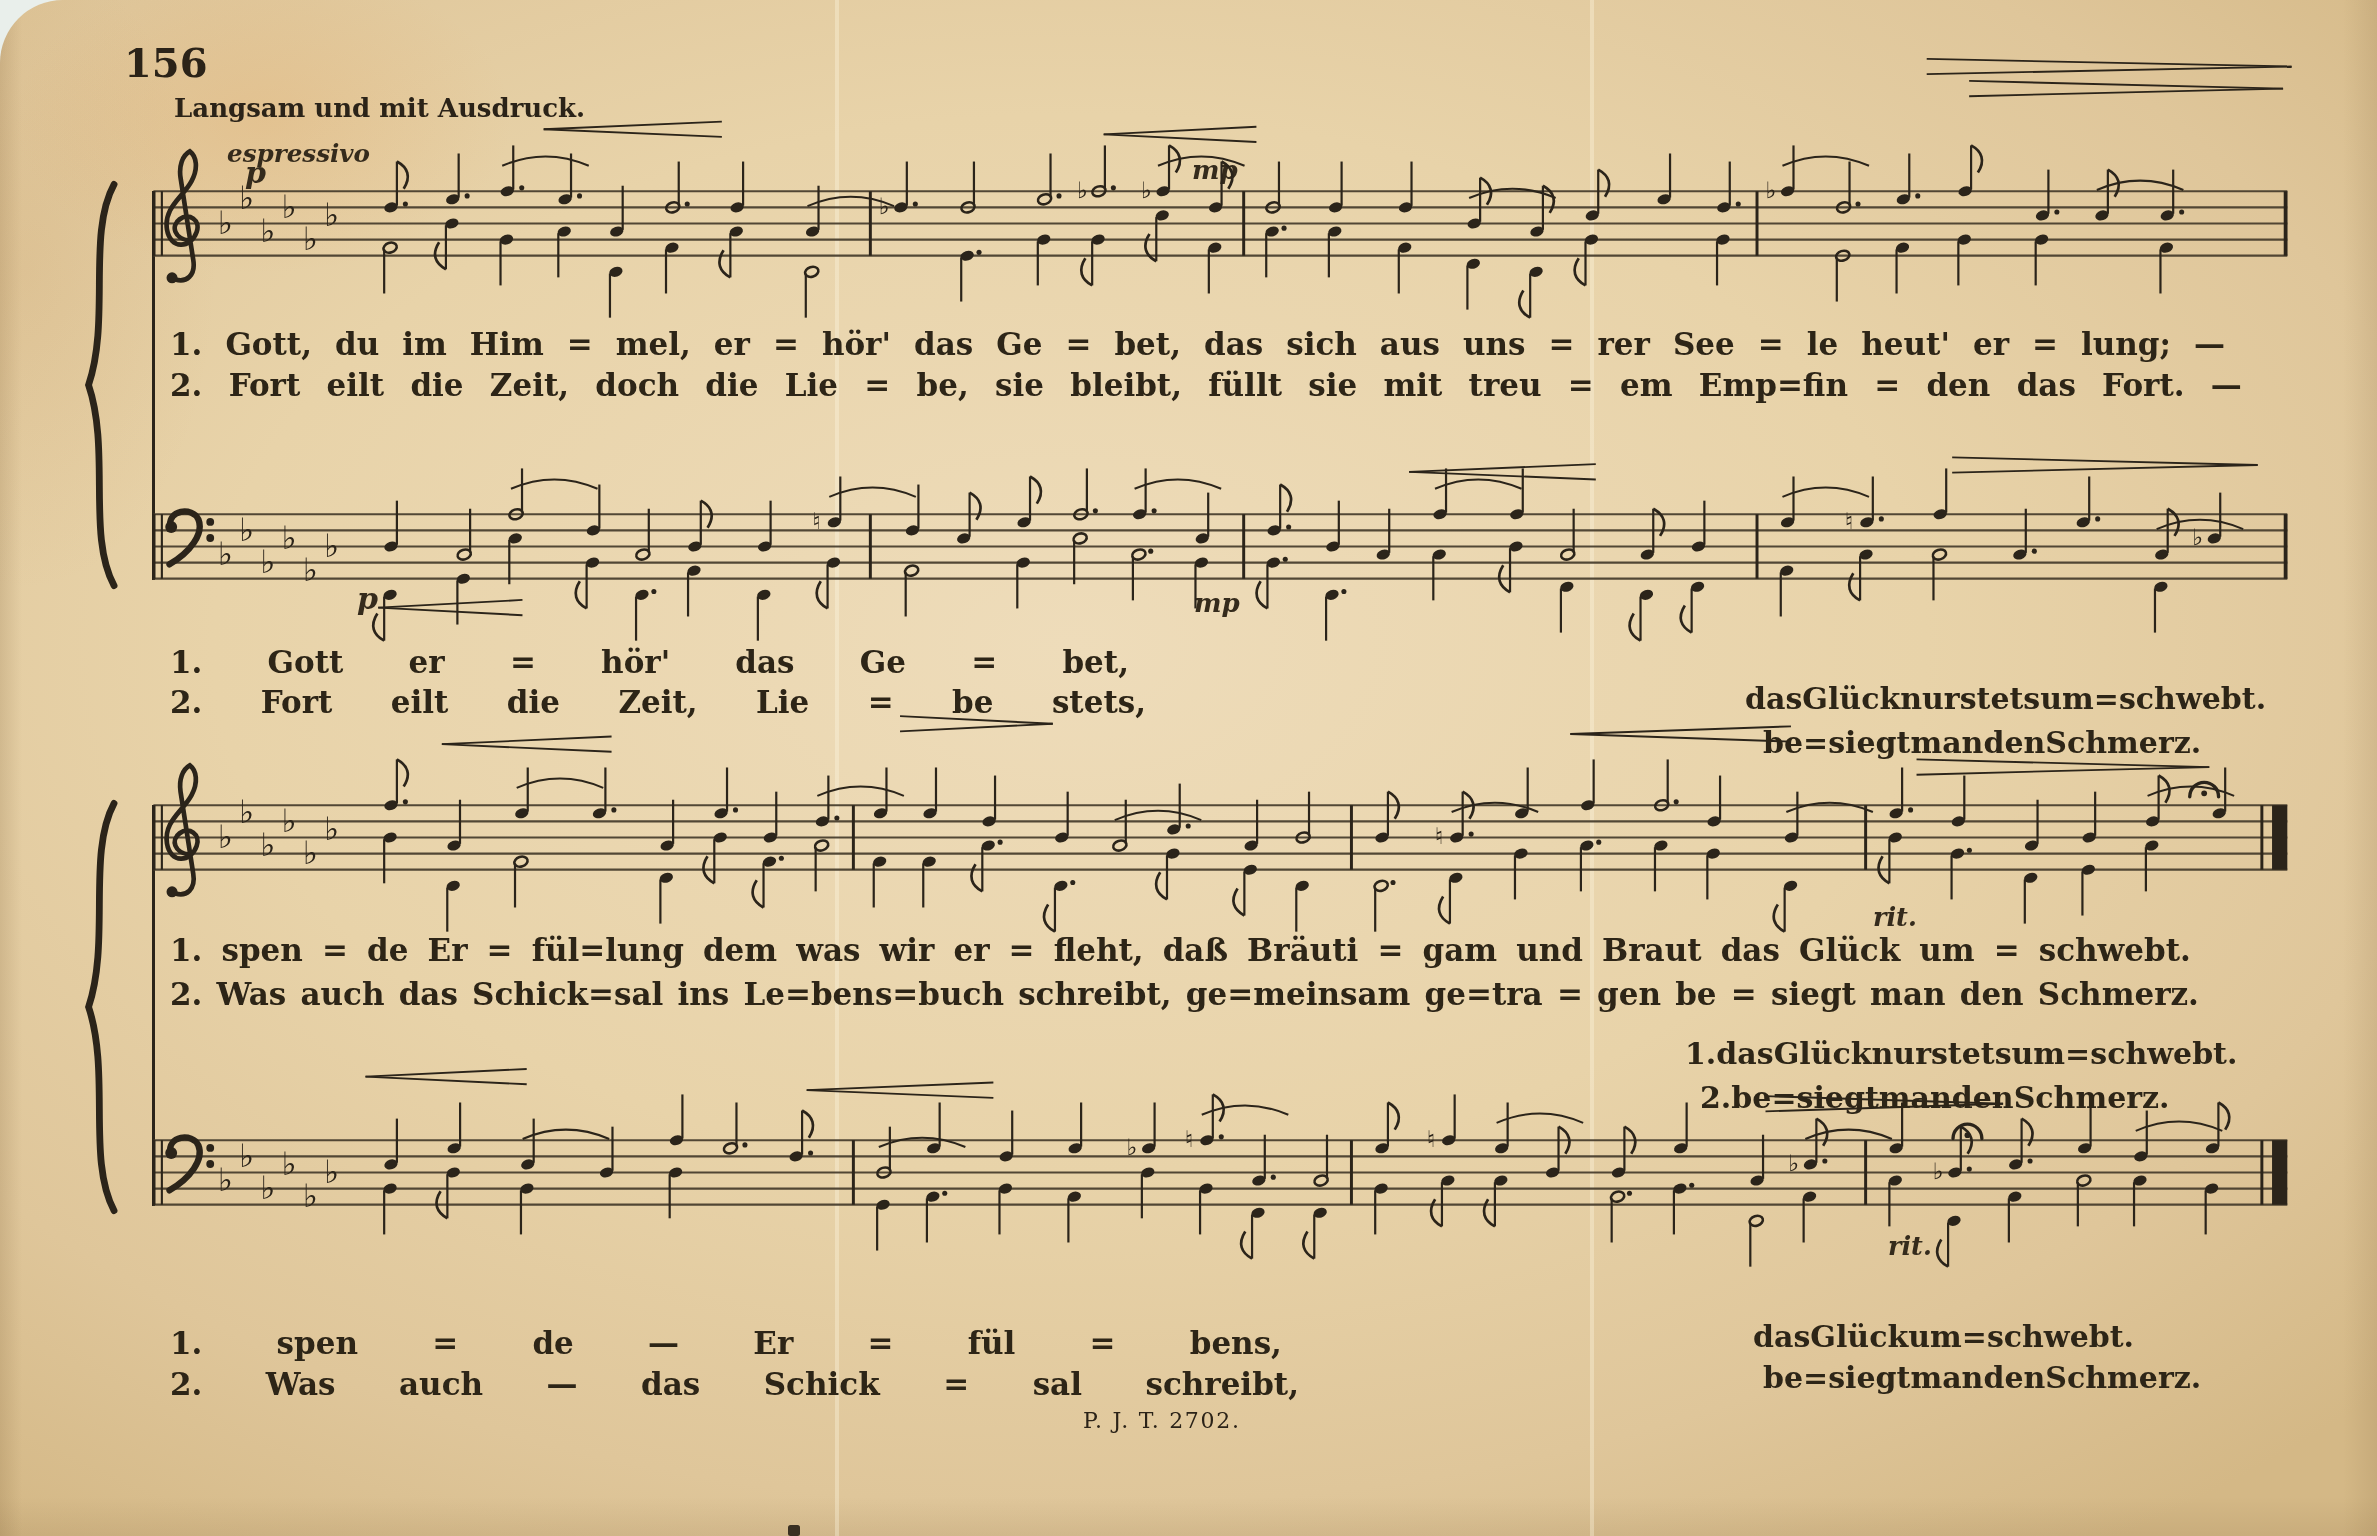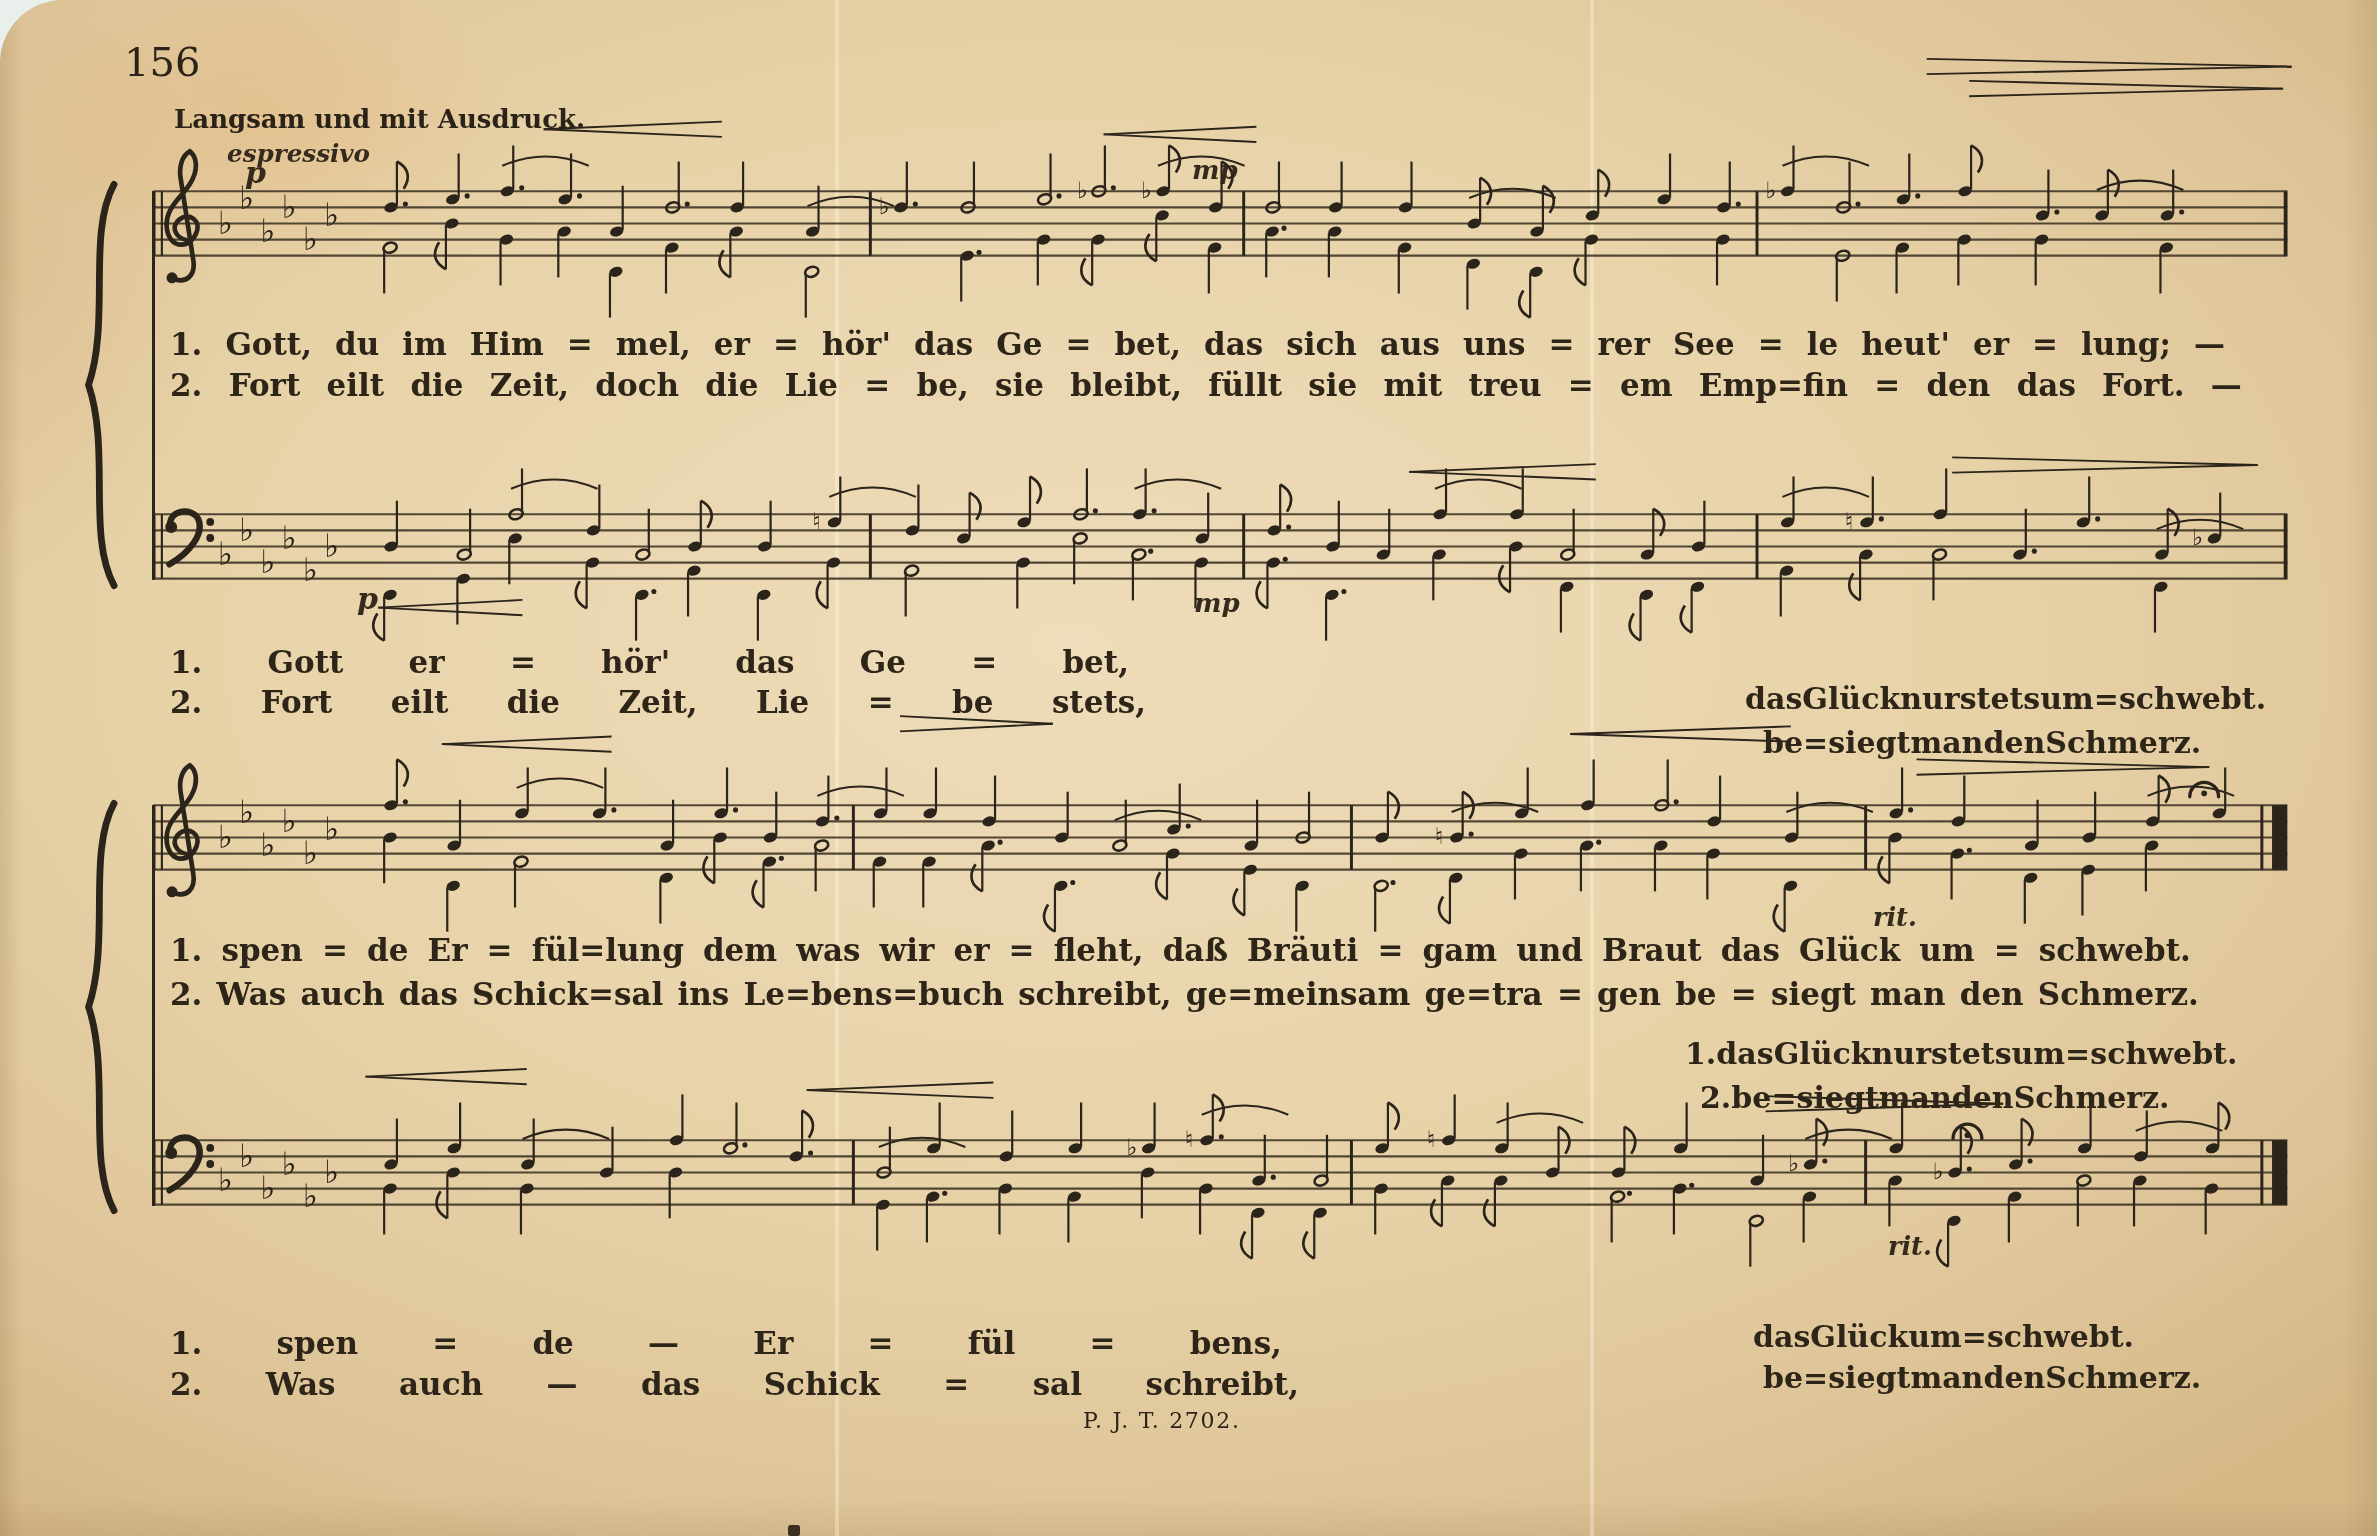--- a/index.html
+++ b/index.html
@@ -10,38 +10,38 @@
       radial-gradient(ellipse 255px 425px at 25.5px 272px, rgba(190,140,80,.14), rgba(190,140,80,0) 75%),
       linear-gradient(to right, rgba(120,90,50,.18) 0px, rgba(120,90,50,0) 22px),
       linear-gradient(to left, rgba(120,90,50,.14) 0px, rgba(120,90,50,0) 34px),
       linear-gradient(to top, rgba(120,90,50,.12) 0px, rgba(120,90,50,0) 39px),
       radial-gradient(ellipse 1783px 1104px at 45% 42%, #eedcba 0%, #e8d3a9 48%, #dfc69a 78%, #d4b886 100%);
     border-top-left-radius:63px;
   }
   .streak{position:absolute;top:0;bottom:0;width:4.2px;background:rgba(255,248,228,.35);}
   .txt{position:absolute; color:#2b2318; white-space:nowrap;}
   .serif{font-family:"DejaVu Serif",serif;}
-  .frak{font-family:"DejaVu Serif",serif; font-weight:700; color:#2b2318;margin-top:11px;}
+  .frak{font-family:"DejaVu Serif",serif; font-weight:700; color:#2b2318;}
   .dyn{position:absolute; font-family:"DejaVu Serif",serif; font-style:italic; font-weight:700; color:#352b1c;}
   .lyr{position:absolute; font-family:"DejaVu Serif",serif; font-weight:700; font-size:31px; color:#2d2517;}
   .spread{display:flex; justify-content:space-between; white-space:nowrap;}
   .spread span{white-space:pre;}
   svg.staff{position:absolute; pointer-events:none; overflow:visible;}
   .sysline{position:absolute; width:3.4px; background:#2b241a;}
   .speck{position:absolute; background:#3a3022; border-radius:2.5px;}
 </style>
 </head>
 <body>
 
 <div class="page">
 
   <div class="streak" style="left:835px;"></div>
   <div class="streak" style="left:1590px;"></div>
 
-  <div class="txt serif" style="left:124px; top:39px; font-size:40px; font-weight:400;">156</div>
+  <div class="txt serif" style="left:124px; top:39px; font-size:40px; font-weight:700;">156</div>
 
   <div class="txt frak" style="left:174px; top:93px; font-size:26px;">Langsam und mit Ausdruck.</div>
 
   <div class="dyn" style="left:227px; top:139px; font-size:24.6px;">espressivo</div>
   <div class="dyn" style="left:245px; top:155px; font-size:30px;">p</div>
   <div class="dyn" style="left:1192px; top:155px; font-size:26px;">mp</div>
   <div class="dyn" style="left:357px; top:581px; font-size:30px;">p</div>
   <div class="dyn" style="left:1194px; top:588px; font-size:26px;">mp</div>
   <div class="dyn" style="left:1873px; top:902px; font-size:25.5px;">rit.</div>
   <div class="dyn" style="left:1888px; top:1231px; font-size:25.5px;">rit.</div>

